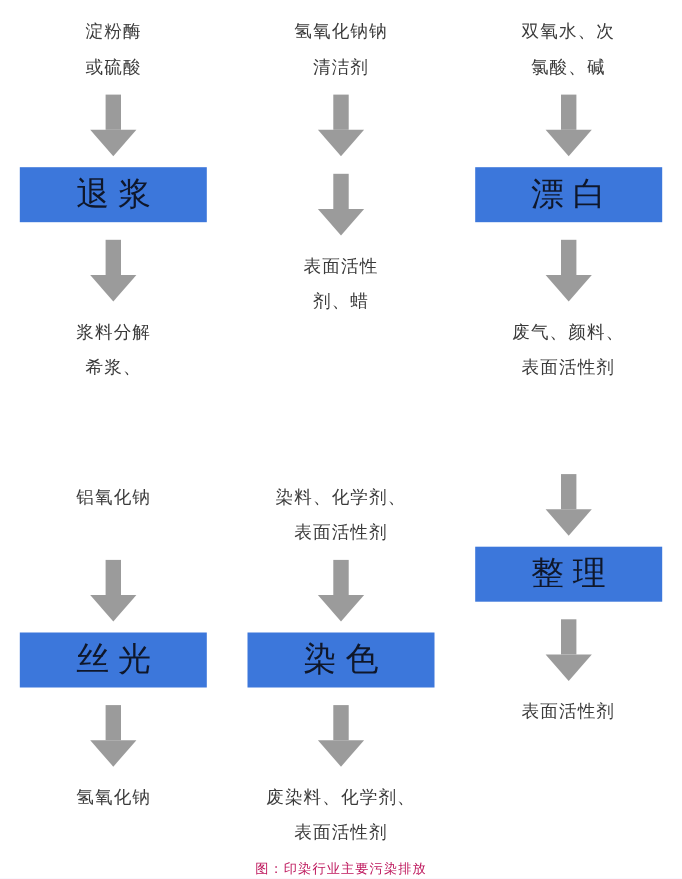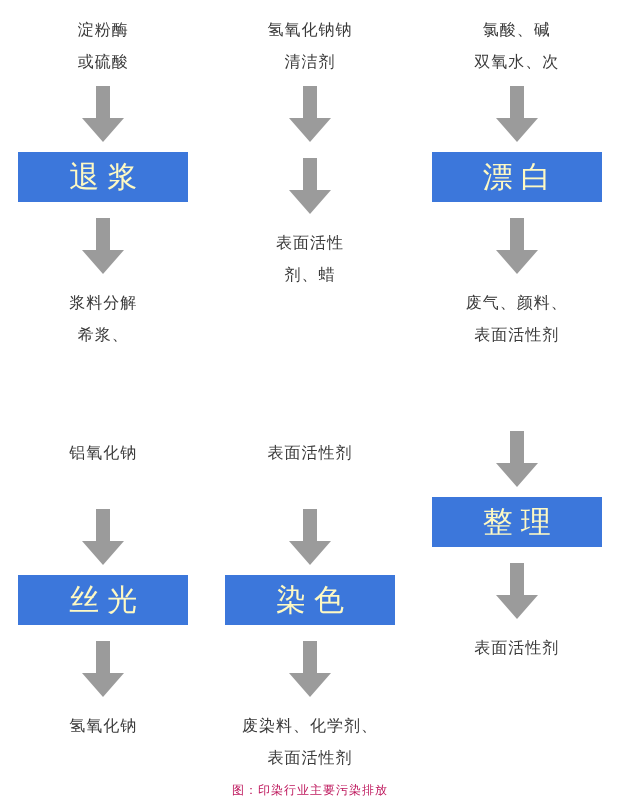--- a/index.html
+++ b/index.html
@@ -59,21 +59,21 @@
     border-left: 21px solid transparent;
     border-right: 21px solid transparent;
     border-top: 24px solid var(--arrow-gray, #9b9b9b);
   }
   .box {
     margin-top: 10px;
     width: 170px;
     height: 50px;
     line-height: 50px;
     background: var(--box-blue, #3c77db);
-    color: #fef9c3;
+    color: #0f172a;
     text-align: center;
     font-size: 30px;
     letter-spacing: 8px;
     padding-left: 8px;
     box-sizing: border-box;
     font-family: "Liberation Serif", "DejaVu Serif", serif;
   }
   .caption {
     margin-top: 8px;
     text-align: center;
@@ -121,22 +121,22 @@
       <span class="head"></span>
     </div>
     <div class="io output">
           <div>表面活性</div>
           <div>剂、蜡</div>
         </div>
   </div>
 
   <div class="step">
     <div class="io input">
+          <div>双氧水、次</div>
           <div>氯酸、碱</div>
-          <div>双氧水、次</div>
         </div>
     <div class="arrow a1">
       <span class="shaft"></span>
       <span class="head"></span>
     </div>
     <div class="box">漂白</div>
     <div class="arrow a2">
       <span class="shaft"></span>
       <span class="head"></span>
     </div>
@@ -160,20 +160,21 @@
       <span class="shaft"></span>
       <span class="head"></span>
     </div>
     <div class="io output">
           <div>氢氧化钠</div>
         </div>
   </div>
 
   <div class="step">
     <div class="io input">
+          <div>染料、化学剂、</div>
           <div>表面活性剂</div>
         </div>
     <div class="arrow a1">
       <span class="shaft"></span>
       <span class="head"></span>
     </div>
     <div class="box">染色</div>
     <div class="arrow a2">
       <span class="shaft"></span>
       <span class="head"></span>

